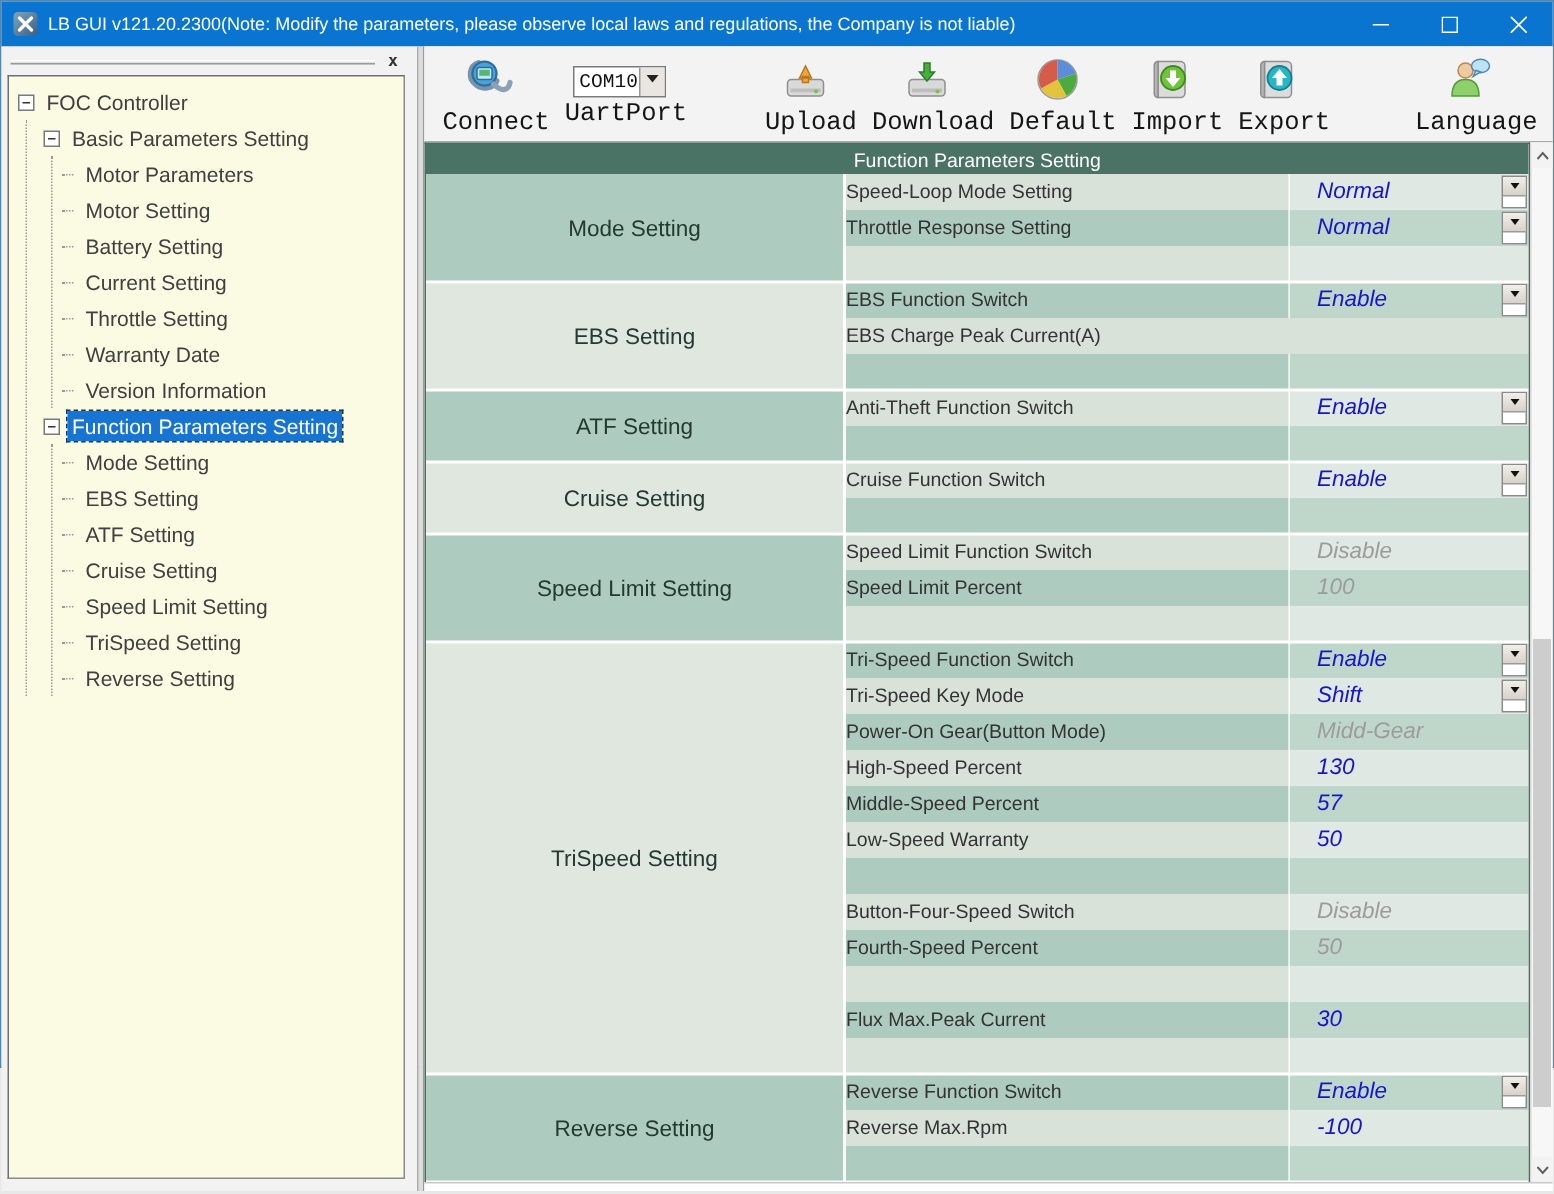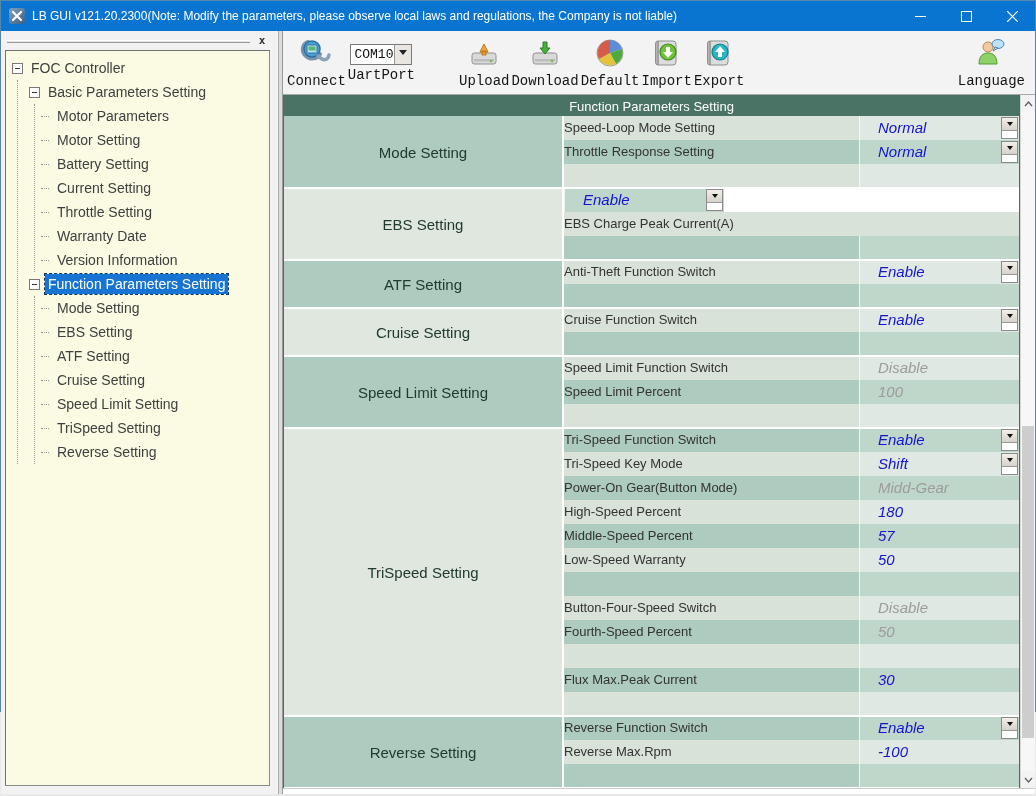--- a/index.html
+++ b/index.html
@@ -43,21 +43,21 @@
   
   .splitter { width:4px; flex:0 0 4px; background:#dcdcdc; border-right:1px solid #9a9a9a; }
 
   
   .right-panel { flex:1 1 auto; display:flex; flex-direction:column; background:#fff; }
 
   .toolbar { height:64px; flex:0 0 64px; background:#f3f3f3; border-bottom:1px solid #a9a9a9;
     display:flex; align-items:flex-start; padding:4px 4px 0 4px; }
   .tool { display:flex; flex-direction:column; align-items:center; margin-right:2px; cursor:default; }
   .tool .ticon { height:36px; display:flex; align-items:center; justify-content:center; }
-  .tool .tlbl { font-family:"Liberation Mono", monospace; font-size:14px; color:#151515; margin-top:2px; }
+  .tool .tlbl { font-family:"Liberation Mono", monospace; font-size:17px; color:#151515; margin-top:2px;margin-left:8px; }
   .combo-port { width:62px; height:21px; background:#fff; border:1px solid #7a7a7a; display:flex; margin-top:9px; }
   .combo-port .ptext { flex:1; font-family:"Liberation Mono",monospace; font-size:13px; line-height:19px; padding-left:3px; color:#111; }
   .combo-port .pbtn { width:17px; background:#e9e6e2; border-left:1px solid #9a9a9a; display:flex; align-items:center; justify-content:center; }
   .tri-down { width:0; height:0; border:4px solid transparent; border-top:5px solid #222; margin-top:4px; }
   .tool-gap { width:42px; flex:0 0 42px; }
   .tool-spacer { flex:1 1 auto; }
 
   
   .table-zone { flex:1 1 auto; display:flex; }
   .ptable { flex:1 1 auto; border:1px solid #47705f; border-bottom:none; display:flex; flex-direction:column; overflow:hidden; }
@@ -339,20 +339,21 @@
                   <div class="prow r-light">
                     <div class="plabel"></div>
                     <div class="pvalue"></div>
                   </div>
                 </div>
               </div>
               <div class="section">
                 <div class="gcell g-light">EBS Setting</div>
                 <div class="rows">
                   <div class="prow r-medium">
+                    <div class="plabel">EBS Function Switch</div>
                     <div class="pvalue"><span class="v-blue">Enable</span><div class="combo">
                         <div class="combo-btn"></div>
                       </div></div>
                   </div>
                   <div class="prow r-light">
                     <div class="plabel">EBS Charge Peak Current(A)</div>
                   </div>
                   <div class="prow r-medium">
                     <div class="plabel"></div>
                     <div class="pvalue"></div>
@@ -420,21 +421,21 @@
                     <div class="pvalue"><span class="v-blue">Shift</span><div class="combo">
                         <div class="combo-btn"></div>
                       </div></div>
                   </div>
                   <div class="prow r-medium">
                     <div class="plabel">Power-On Gear(Button Mode)</div>
                     <div class="pvalue"><span class="v-gray">Midd-Gear</span></div>
                   </div>
                   <div class="prow r-light">
                     <div class="plabel">High-Speed Percent</div>
-                    <div class="pvalue"><span class="v-blue">180</span></div>
+                    <div class="pvalue"><span class="v-blue">130</span></div>
                   </div>
                   <div class="prow r-medium">
                     <div class="plabel">Middle-Speed Percent</div>
                     <div class="pvalue"><span class="v-blue">57</span></div>
                   </div>
                   <div class="prow r-light">
                     <div class="plabel">Low-Speed Warranty</div>
                     <div class="pvalue"><span class="v-blue">50</span></div>
                   </div>
                   <div class="prow r-medium">

